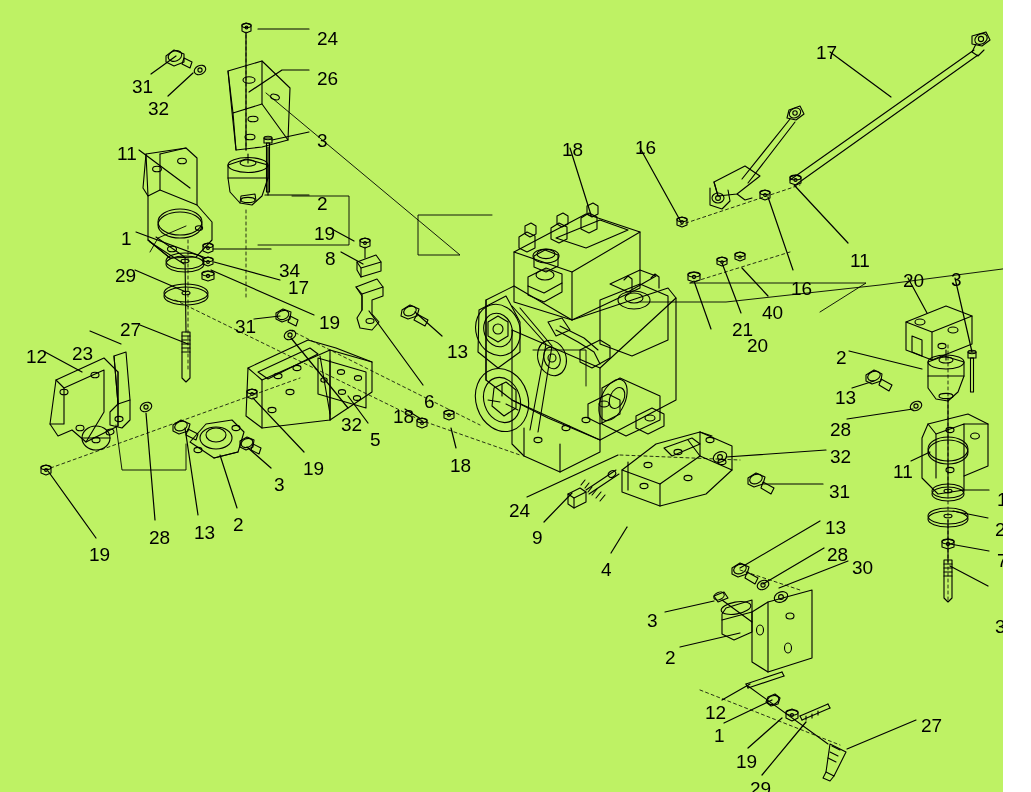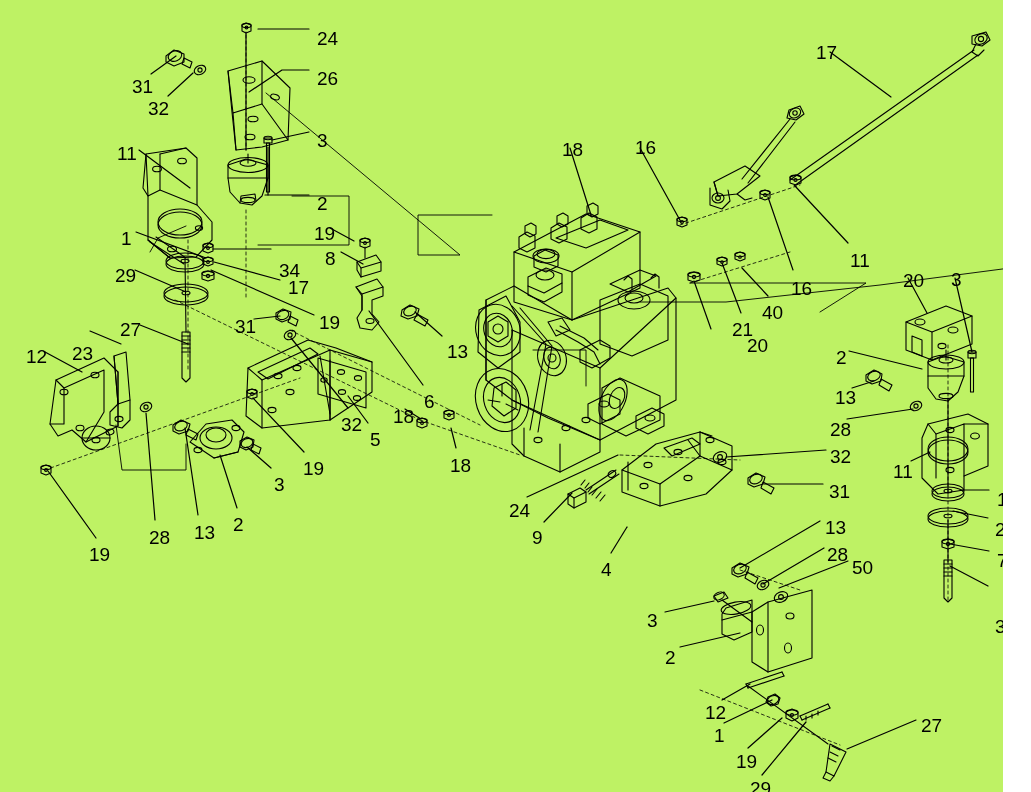--- a/index.html
+++ b/index.html
@@ -714,21 +714,21 @@
       <div class="cal" style="left: 995px; top: 520px;">29</div>
       <div class="cal" style="left: 997px; top: 551px;">7</div>
       <div class="cal" style="left: 995px; top: 588px; margin-top: 29px;">33</div>
       <div class="cal" style="left: 830px; top: 447px;">32</div>
       <div class="cal" style="left: 829px; top: 482px;">31</div>
       <div class="cal" style="left: 509px; top: 501px;">24</div>
       <div class="cal" style="left: 532px; top: 528px;">9</div>
       <div class="cal" style="left: 601px; top: 560px;">4</div>
       <div class="cal" style="left: 825px; top: 518px;">13</div>
       <div class="cal" style="left: 827px; top: 545px;">28</div>
-      <div class="cal" style="left: 852px; top: 558px;">50</div>
+      <div class="cal" style="left: 852px; top: 558px;">30</div>
       <div class="cal" style="left: 647px; top: 611px;">3</div>
       <div class="cal" style="left: 665px; top: 648px;">2</div>
       <div class="cal" style="left: 705px; top: 703px;">12</div>
       <div class="cal" style="left: 714px; top: 726px;">1</div>
       <div class="cal" style="left: 736px; top: 752px;">19</div>
       <div class="cal" style="left: 750px; top: 779px;">29</div>
       <div class="cal" style="left: 921px; top: 716px;">27</div>
     </div>
 
 </div>

